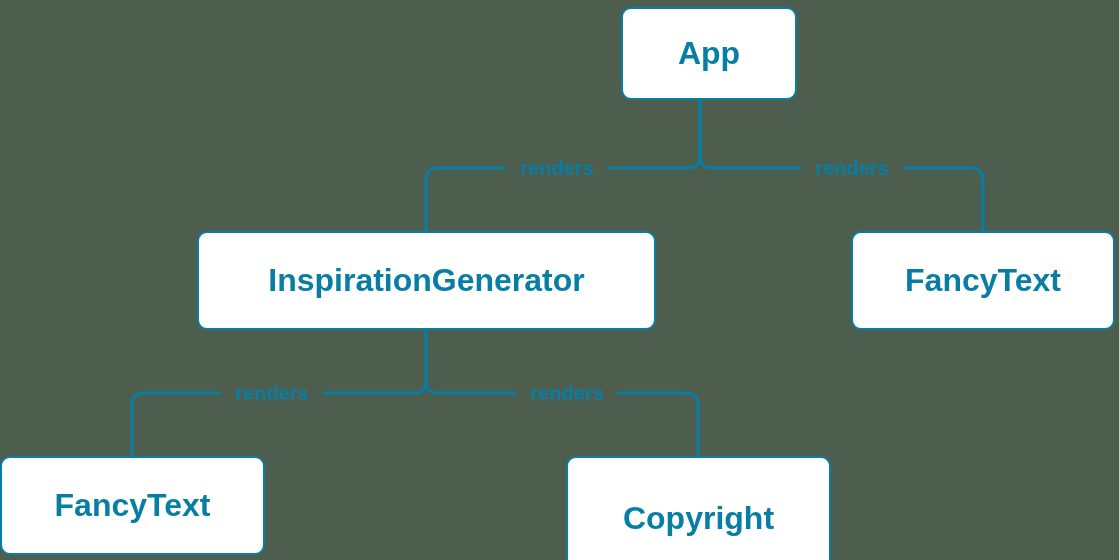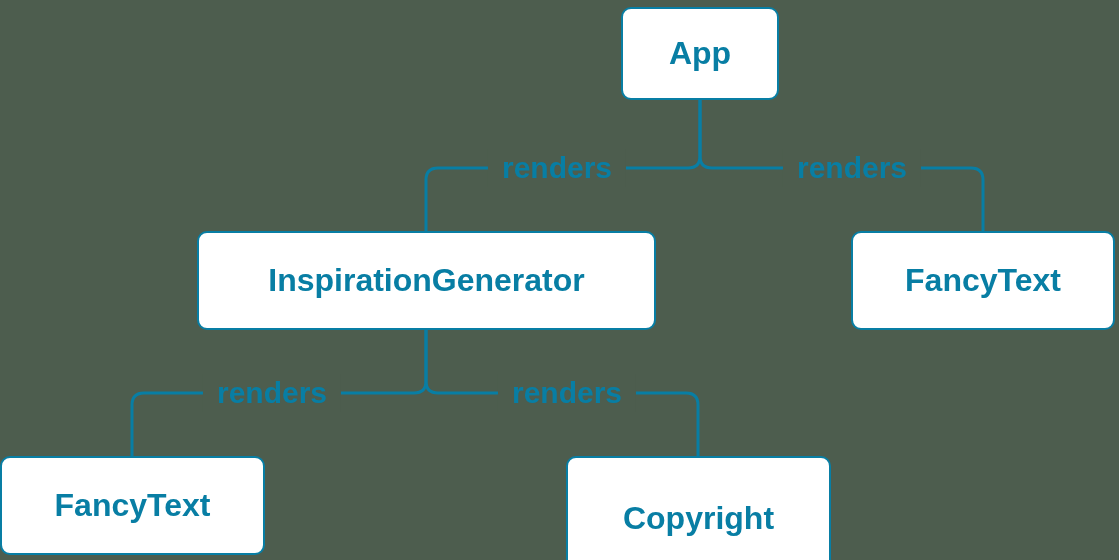--- a/index.html
+++ b/index.html
@@ -37,21 +37,21 @@
     font-size: 32px;
     font-weight: 600;
     box-sizing: border-box;
     white-space: nowrap;
   }
   .edge-label {
     position: absolute;
     transform: translate(-50%, -50%);
     background: var(--background, #4d5d4e);
     color: var(--accent, #087ea4);
-    font-size: 30px;
+    font-size: 20px;
     font-weight: 600;
     padding: 2px 14px;
     white-space: nowrap;
   }
 </style>
 </head>
 <body>
 
 <div class="stage">
 
@@ -60,21 +60,21 @@
     <path d="M700,100 V156 Q700,168 712,168 H971 Q983,168 983,180 V231"></path>
     <path d="M426,330 V381 Q426,393 414,393 H144 Q132,393 132,405 V456"></path>
     <path d="M426,330 V381 Q426,393 438,393 H686 Q698,393 698,405 V456"></path>
   </svg>
 
   <div class="edge-label" style="left:557px; top:168px;">renders</div>
   <div class="edge-label" style="left:852px; top:168px;">renders</div>
   <div class="edge-label" style="left:272px; top:393px;">renders</div>
   <div class="edge-label" style="left:567px; top:393px;">renders</div>
 
-  <div class="node" style="left:621px; top:7px; width:158px; height:93px;">
+  <div class="node" style="left:621px; top:7px; width:176px; height:93px;">
     <span>App</span>
   </div>
 
   <div class="node" style="left:197px; top:231px; width:459px; height:99px;justify-content:center;">
     <span>InspirationGenerator</span>
   </div>
 
   <div class="node" style="left:851px; top:231px; width:264px; height:99px;">
     <span>FancyText</span>
   </div>

